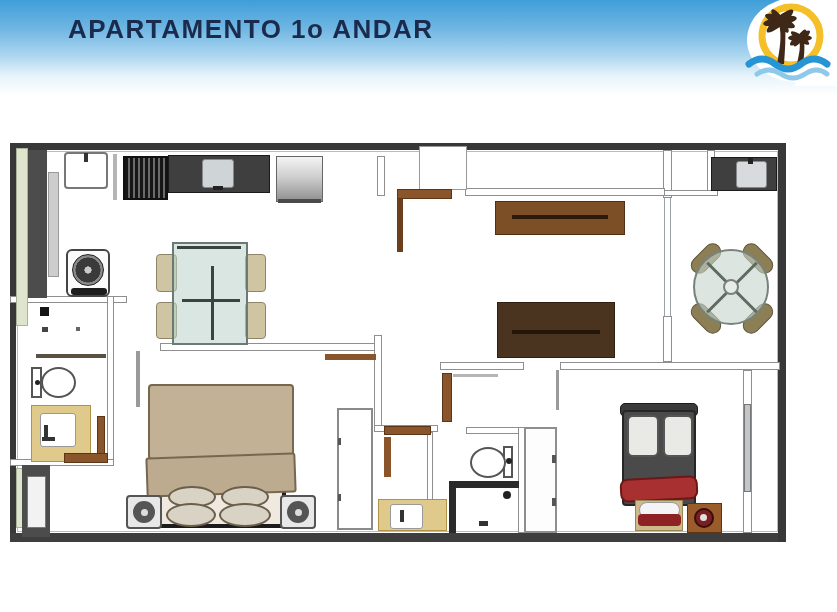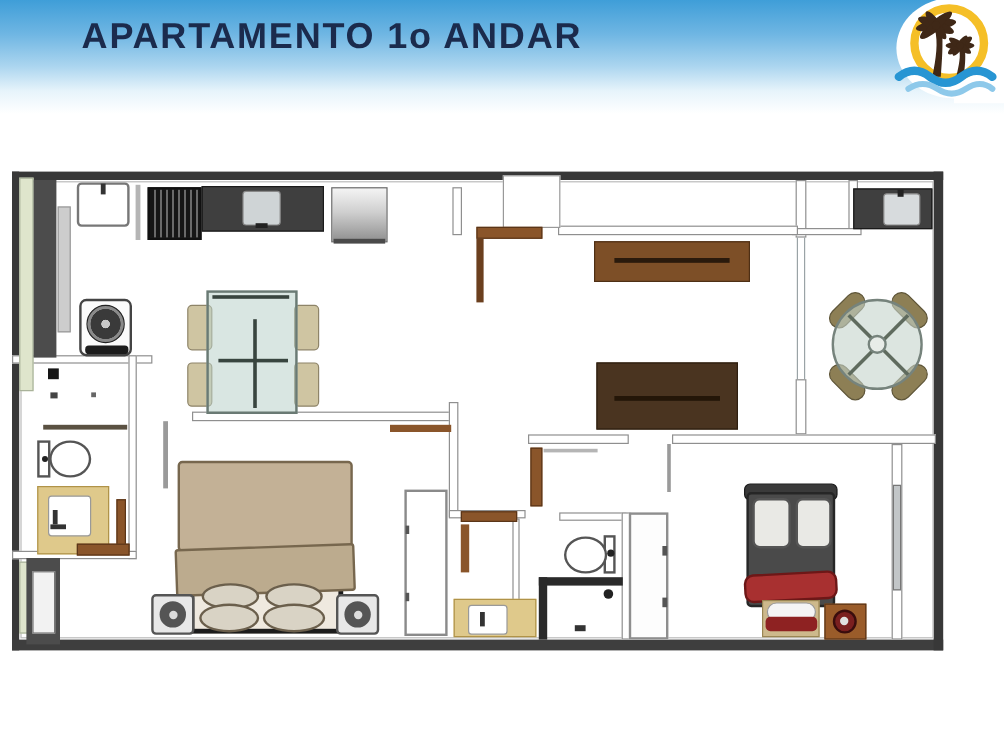--- a/index.html
+++ b/index.html
@@ -6,21 +6,21 @@
   .stage{
     position:relative;width:837px;height:612px;overflow:hidden;background:#fff;
     font-family:"Liberation Sans", sans-serif;
   }
   .header-band{
     position:absolute;left:0;top:0;width:837px;height:95px;
     background:linear-gradient(180deg,#3f9ed8 0%,#6fb6e3 30%,#abd5ef 58%,#e7f4fb 80%,#ffffff 100%);
   }
   .page-title{
     position:absolute;left:68px;top:14px;
-    font-size:30px;font-weight:bold;letter-spacing:1.5px;
+    font-size:26px;font-weight:bold;letter-spacing:1.5px;
     color:#1b2b4d;white-space:nowrap;
   }
   .logo{position:absolute;right:-14px;top:0;width:118px;height:86px;}
   .floor-plan{position:absolute;background:#fff;}
   .fp-item{position:absolute;box-sizing:border-box;}
   .wall2{background:#ffffff;border:1px solid #8f8f8f;}
   .glass{background:transparent;border-left:1px solid #9aa3a6;border-right:1px solid #9aa3a6;}
   .stove{background:#2b2b2b repeating-linear-gradient(90deg,#161616 0 3px,#6a6a6a 3px 5px);}
   .fridge{background:linear-gradient(180deg,#f4f4f4 0%,#cfcfcf 45%,#909090 100%);}
   .drum{background:radial-gradient(circle at 50% 50%,#c9c9c9 0 16%,#3a3a3a 18% 58%,#8a8a8a 60% 72%,#474747 74%);border:1px solid #222;}

